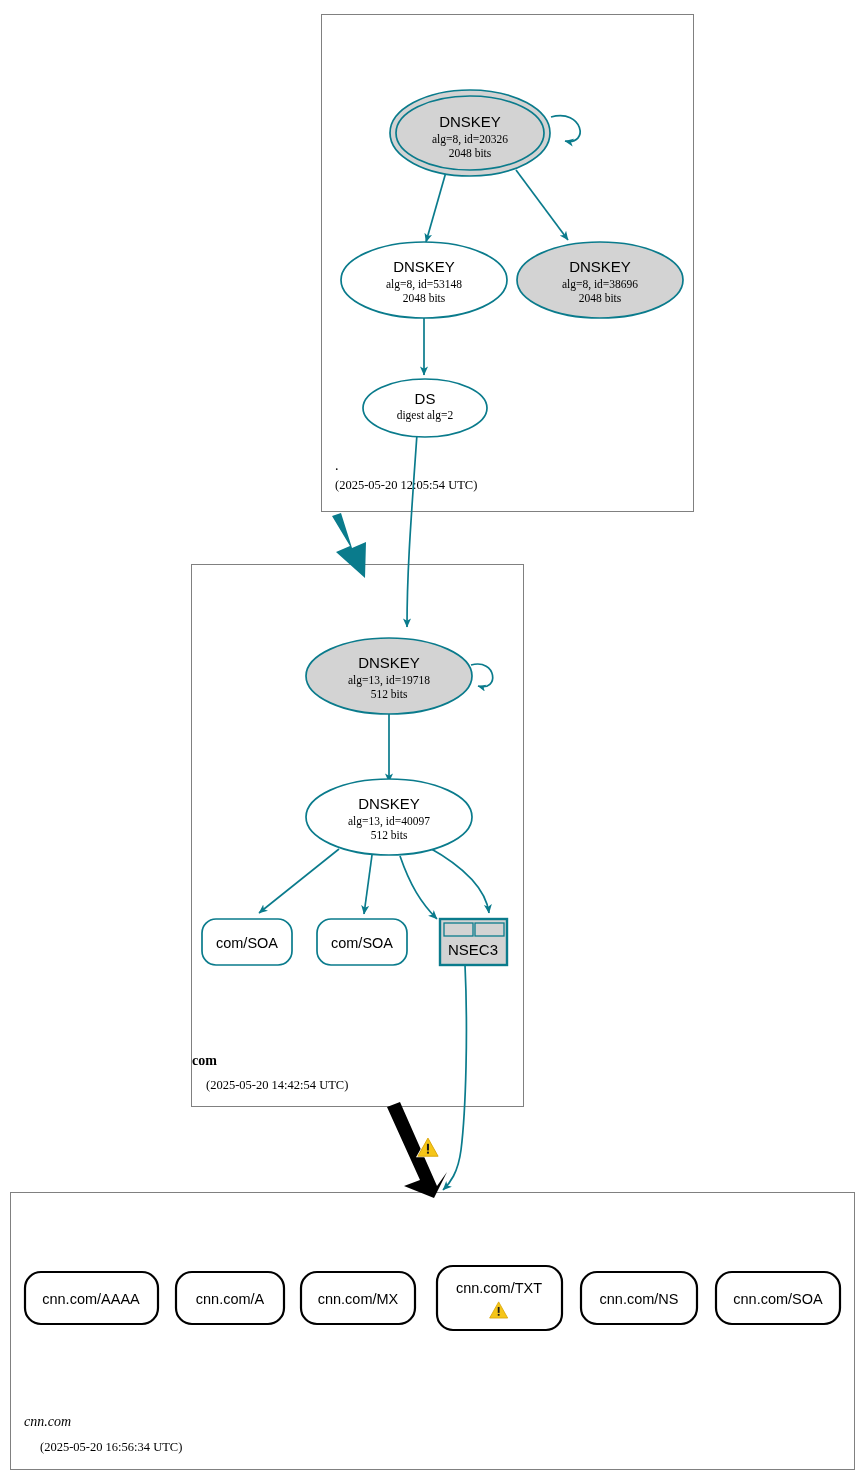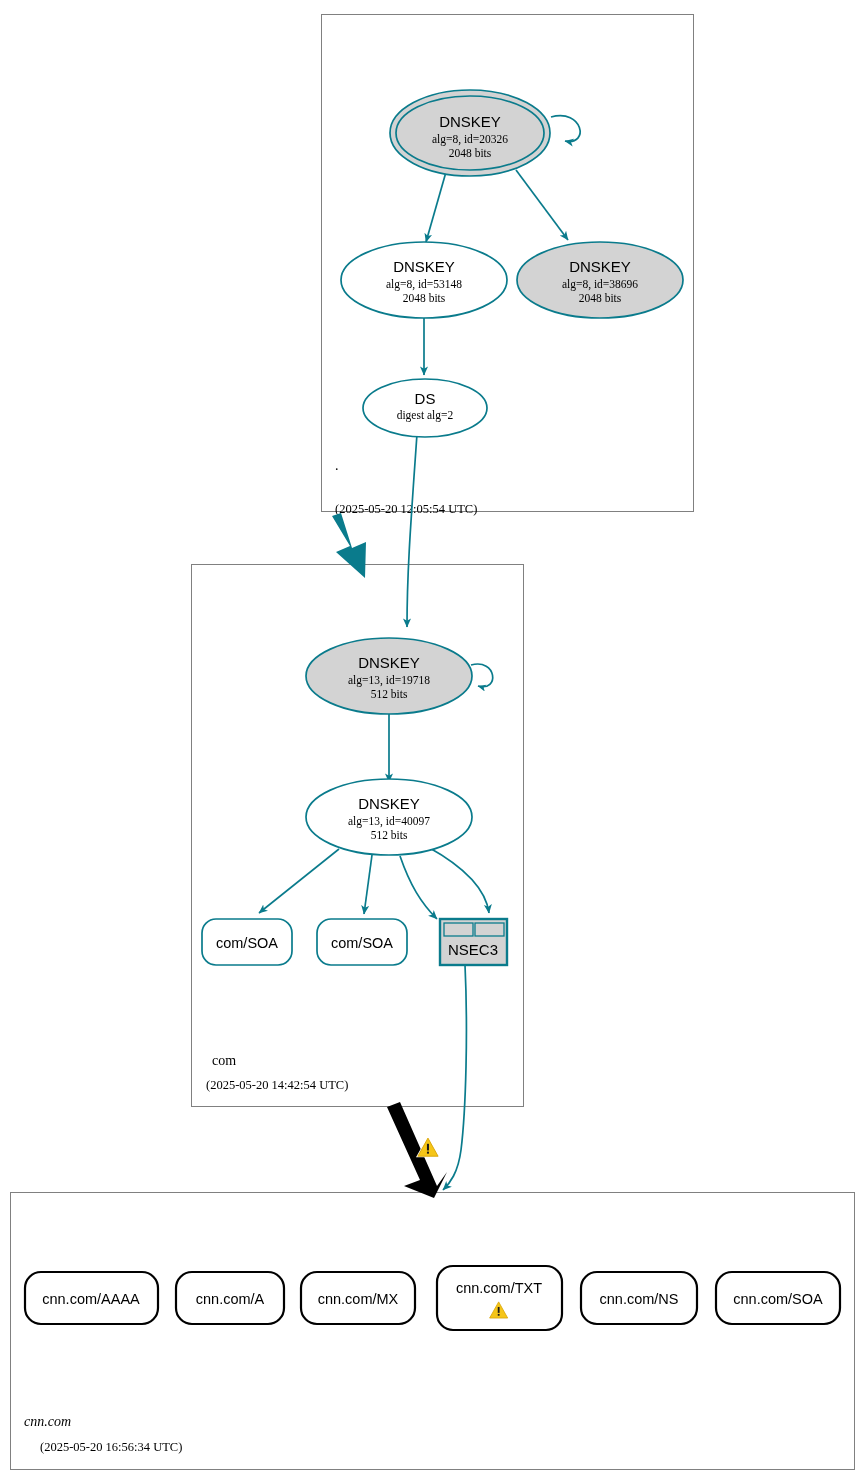--- a/index.html
+++ b/index.html
@@ -96,23 +96,23 @@
 
 <div id="canvas">
 
   <div class="zone" style="left:321px; top:14px; width:373px; height:498px;"></div>
 
   <div class="zone" style="left:191px; top:564px; width:333px; height:543px;"></div>
 
   <div class="zone" style="left:10px; top:1192px; width:845px; height:278px;"></div>
 
   <div class="zone-label" style="left:335px; top:458px;">.</div>
-  <div class="zone-time" style="left:335px; top:502px;">(2025-05-20 12:05:54 UTC)</div>
-
-  <div class="zone-label" style="left:212px; top:1053px;">com</div>
+  <div class="zone-time" style="left:335px; top:478px;">(2025-05-20 12:05:54 UTC)</div>
+
+  <div class="zone-label" style="left:192px; top:1053px;font-weight:bold;">com</div>
   <div class="zone-time" style="left:206px; top:1078px;text-align:right;">(2025-05-20 14:42:54 UTC)</div>
 
   <div class="zone-label" style="left:24px; top:1414px;font-style:italic;">cnn.com</div>
   <div class="zone-time" style="left:40px; top:1440px;">(2025-05-20 16:56:34 UTC)</div>
 
   <svg class="layer">
     <defs>
       <marker id="ah-teal" markerWidth="10" markerHeight="10" refX="8.6" refY="4" orient="auto" markerUnits="userSpaceOnUse">
         <path d="M0,0 L9,4 L0,8 L2.4,4 z" fill="#0a7b8c"></path>
       </marker>

